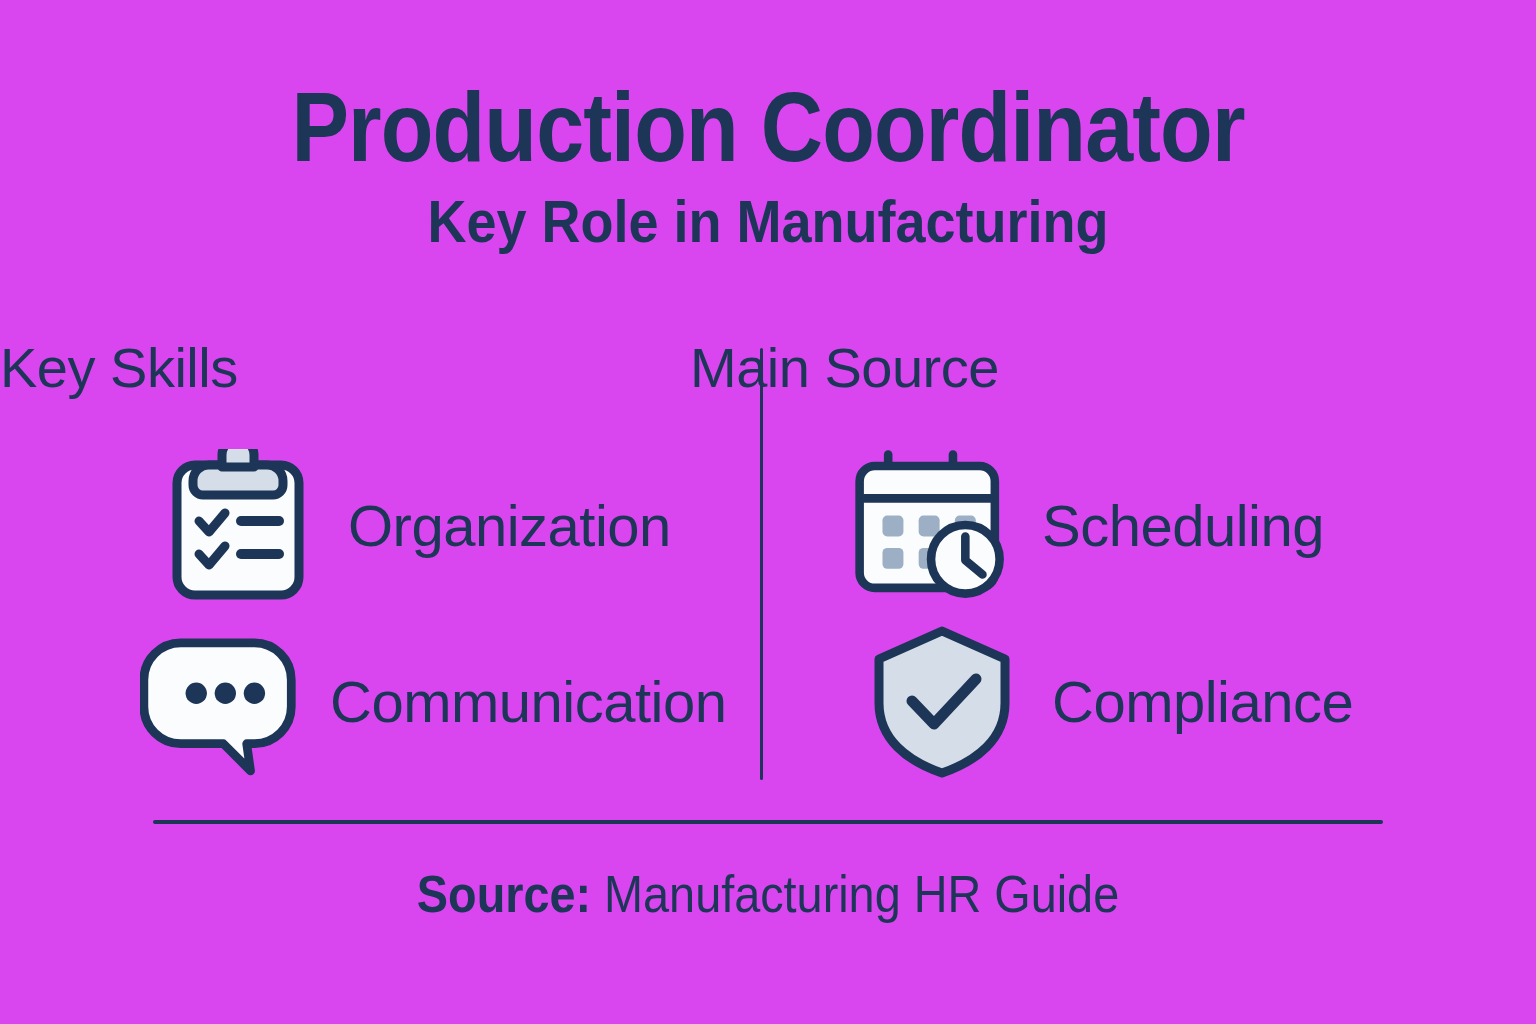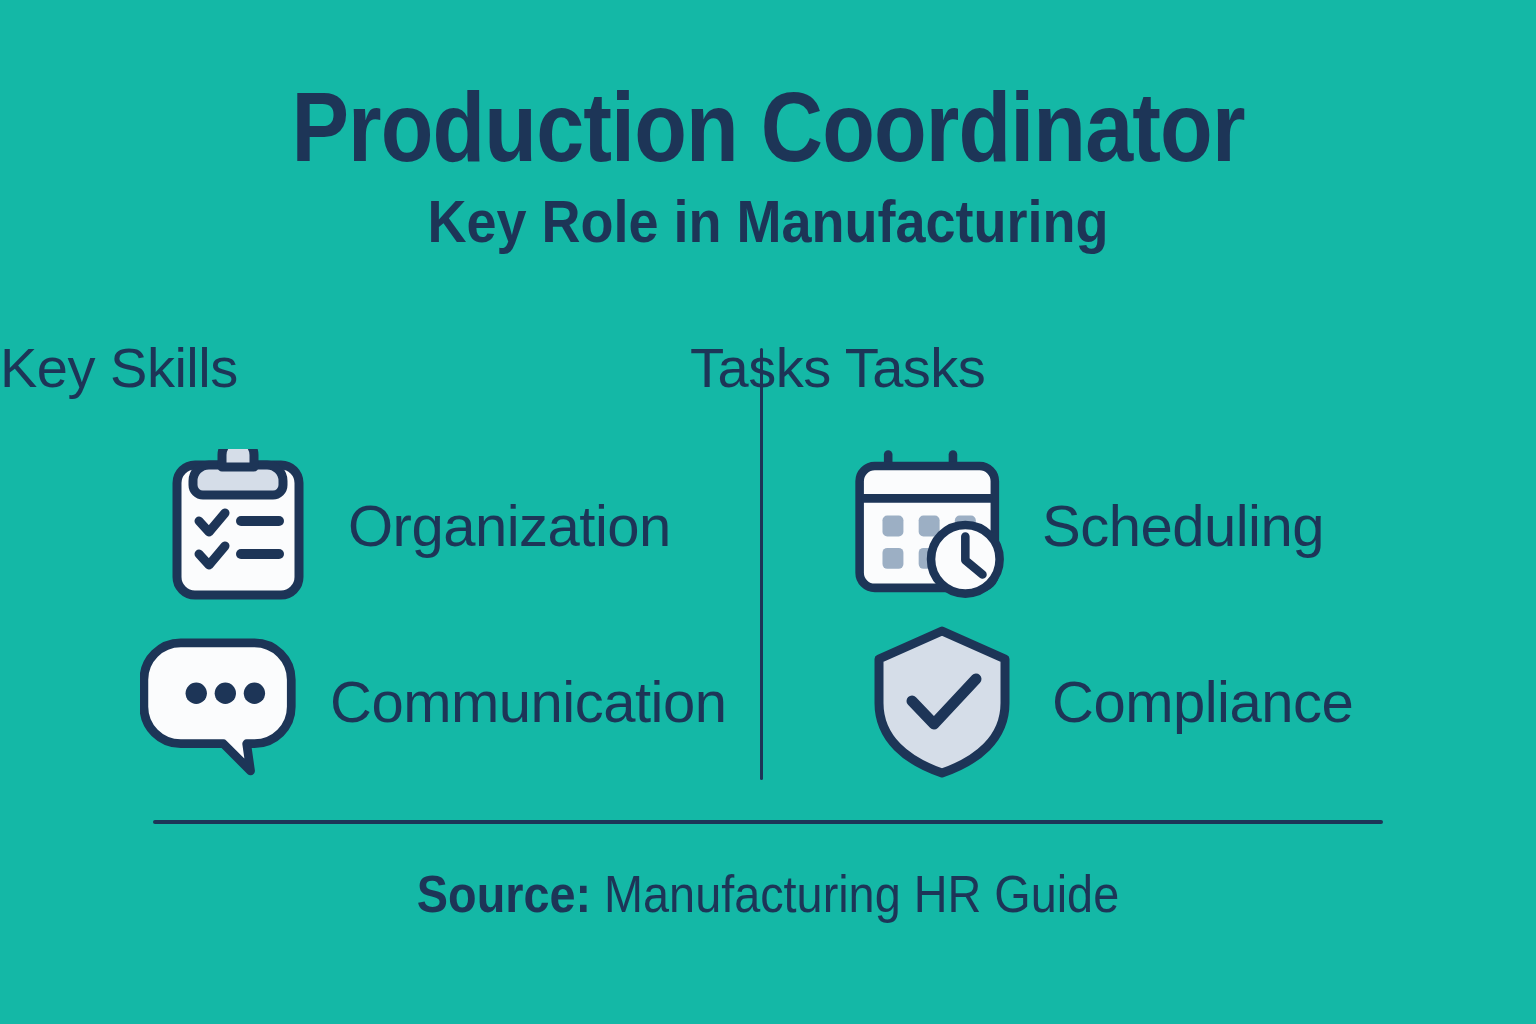--- a/index.html
+++ b/index.html
@@ -12,21 +12,21 @@
     background: #f8f9fa;
     font-family: "Liberation Sans", sans-serif;
     color: #1d3557;
     overflow: hidden;
   }
 
   #infographic {
     position: relative;
     width: 1536px;
     height: 1024px;
-    background: #14b8a6;
+    background: #d946ef;
   }
 
   
   .header {
     position: absolute;
     top: 78px;
     left: 0;
     width: 1536px;
     text-align: center;
   }
@@ -189,21 +189,21 @@
             <circle cx="58" cy="68" r="11" fill="#1d3557"></circle>
             <circle cx="88" cy="68" r="11" fill="#1d3557"></circle>
             <circle cx="118" cy="68" r="11" fill="#1d3557"></circle>
           </svg>
         </span>
         <span class="item-label">Communication</span>
       </div>
     </div>
 
     <div class="col col-right">
-      <div class="col-heading">Tasks Tasks</div>
+      <div class="col-heading">Main Source</div>
 
       <div class="item item-r1">
         <span class="item-icon">
           <svg width="168" height="158" viewBox="0 0 168 158" fill="none">
             <line x1="38" y1="4" x2="38" y2="34" stroke="#1d3557" stroke-width="9" stroke-linecap="round"></line>
             <line x1="106" y1="4" x2="106" y2="34" stroke="#1d3557" stroke-width="9" stroke-linecap="round"></line>
             <rect x="8" y="16" width="142" height="128" rx="16" ry="16" fill="#fbfcfd" stroke="#1d3557" stroke-width="9"></rect>
             <line x1="10" y1="50" x2="148" y2="50" stroke="#1d3557" stroke-width="9"></line>
             <rect x="32" y="68" width="22" height="22" rx="5" fill="#9cafc4"></rect>
             <rect x="70" y="68" width="22" height="22" rx="5" fill="#9cafc4"></rect>

